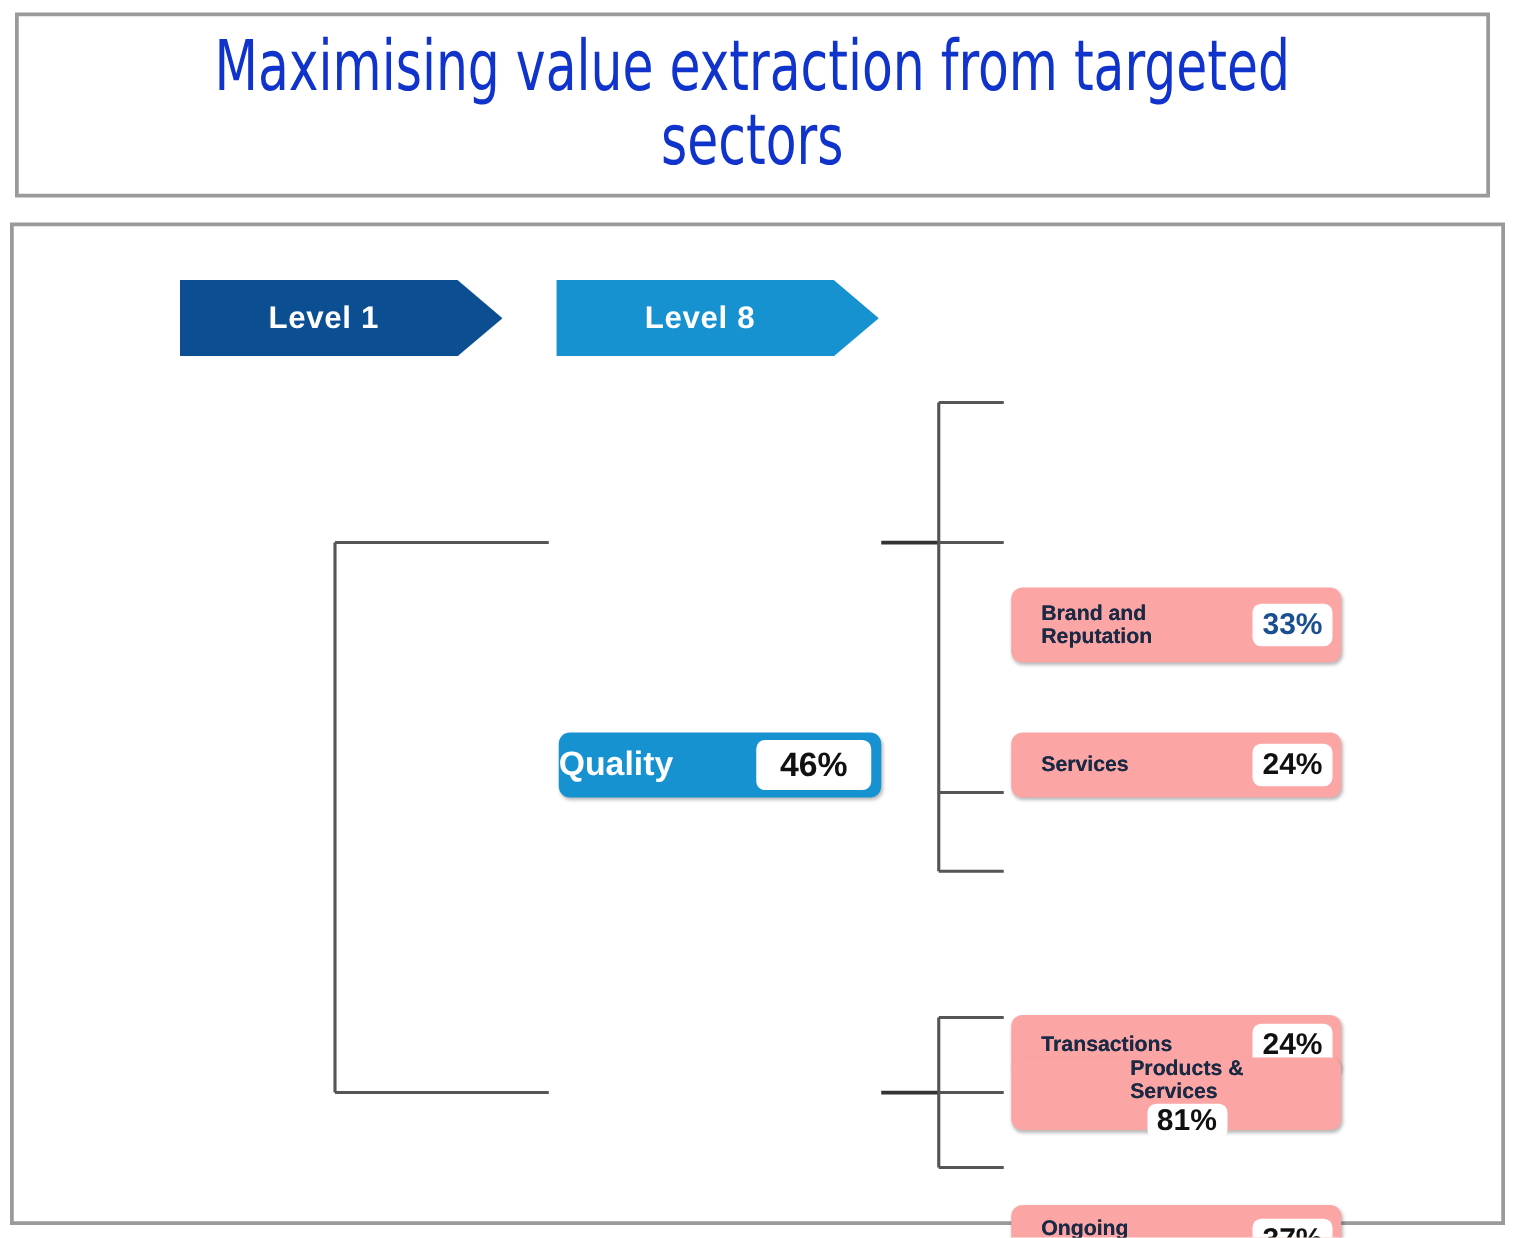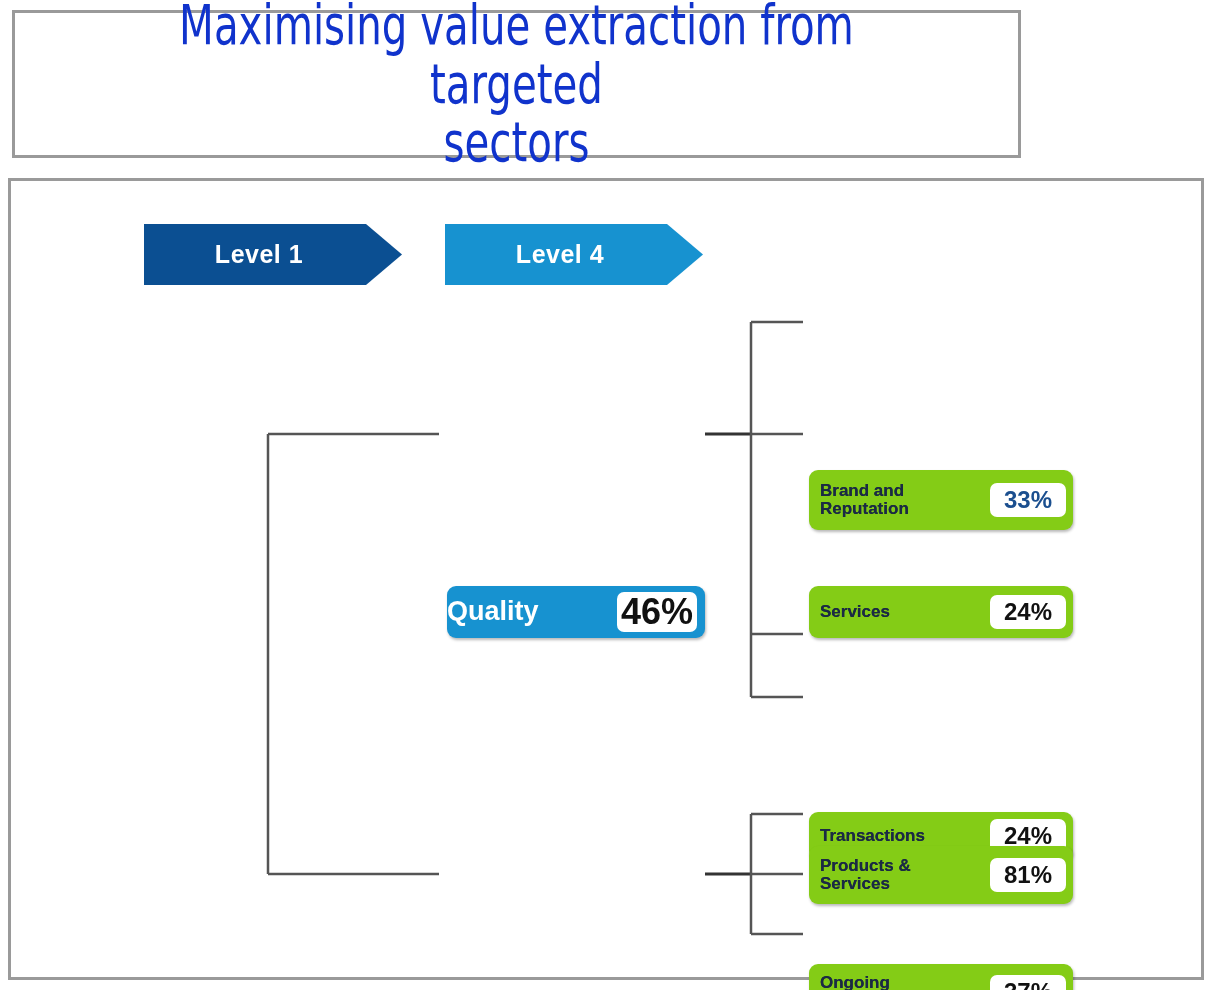--- a/index.html
+++ b/index.html
@@ -4,21 +4,21 @@
 <style>
   html,body{margin:0;padding:0;background:#ffffff;}
   body{
     width:1212px;height:990px;position:relative;overflow:hidden;
     font-family:"Liberation Sans", sans-serif;
     -webkit-font-smoothing:antialiased;
   }
 
   
   #title-panel{
-    position:absolute; left:12px; top:10px; width:1009px; height:148px;
+    position:absolute; left:12px; top:10px; width:1180px; height:148px;
     border:3px solid #9a9a9a; background:#ffffff;
     box-sizing:border-box;
     display:flex; align-items:center; justify-content:center;
   }
   #title-text{
     color:#1033CC;
     font-size:56px;
     line-height:1.05;
     text-align:center;
     font-family:"Liberation Sans Narrow","DejaVu Sans Condensed","Liberation Sans", sans-serif;
@@ -74,40 +74,40 @@
     background:#0B4F92; justify-content:center;
   }
   #node-value .label{font-size:27px; letter-spacing:0.6px;}
 
   
   .node-l2{
     width:258px; height:52px; background:#1792D0;
     padding-right:8px; justify-content:space-between;
   }
   .node-l2 .label{font-size:27px;}
-  .node-l2 .badge{width:80px; height:40px; font-size:36px;}
+  .node-l2 .badge{width:92px; height:40px; font-size:27px;}
   #node-quality{left:436px; top:405px;}
 
   
   .node-l3{
-    width:264px; background:#84cc16;
-    padding-left:11px; padding-right:7px;
+    width:264px; background:#fca5a5;
+    padding-left:24px; padding-right:7px;
     justify-content:space-between;
   }
   .node-l3 .label{
     font-size:17px; color:#1b2a44; font-weight:bold;
     text-shadow:0 0 0 #1b2a44;
   }
-  .node-l3 .badge{width:76px; height:34px; font-size:24px;}
+  .node-l3 .badge{width:64px; height:34px; font-size:24px;}
   .node-l3.navy-badge .badge{color:#1b4f8f;}
 
   #n-brand{left:798px; top:289px; height:60px;}
   #n-services{left:798px; top:405px; height:52px;}
   #n-transactions{left:798px; top:607px; height:48px;margin-top:24px;}
-  #n-prodserv{left:798px; top:665px; height:58px;}
+  #n-prodserv{left:798px; top:665px; height:58px;flex-direction:column;}
   #n-ongoing{left:798px; top:783px; height:56px;}
 </style>
 </head>
 <body>
 
 <div id="title-panel">
   <div id="title-text">Maximising value extraction from targeted
 sectors</div>
 </div>
 
@@ -141,21 +141,21 @@
         <path d="M740,633 L792,633"></path>
         <path d="M740,693 L792,693"></path>
         <path d="M740,753 L792,753"></path>
       </g>
     </svg>
 
     <div class="level-header" style="left:133px; top:43px; width:258px; background:#0B4F92;">
       <span class="lh-text">Level 1</span>
     </div>
     <div class="level-header" style="left:434px; top:43px; width:258px; background:#1792D0;">
-      <span class="lh-text">Level 4</span>
+      <span class="lh-text">Level 8</span>
     </div>
 
 
     <div class="node node-l2" id="node-quality">
       <span class="label">Quality</span>
       <span class="badge">46%</span>
     </div>
 
     <div class="node node-l3 navy-badge" id="n-brand">
       <span class="label">Brand and

